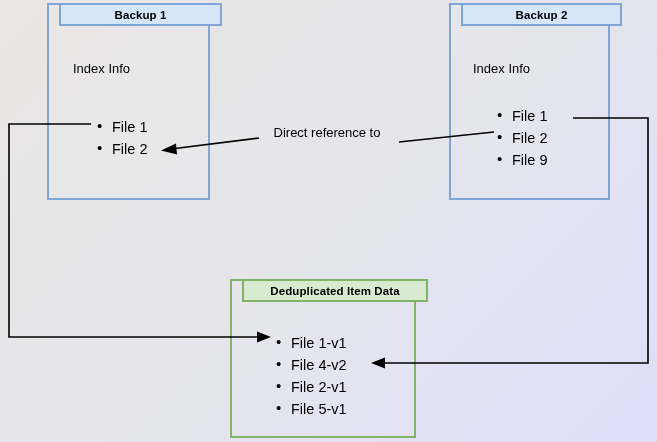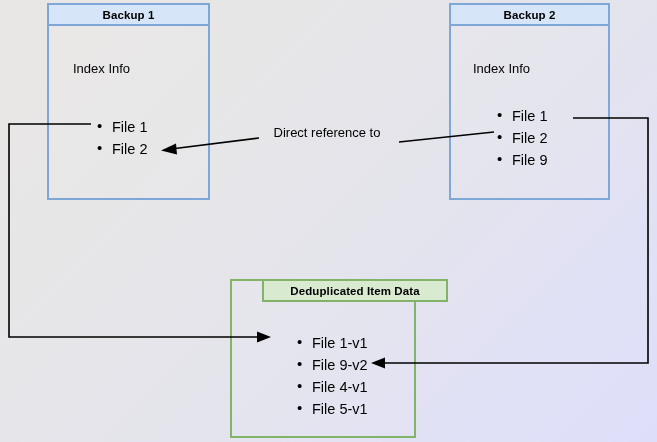--- a/index.html
+++ b/index.html
@@ -36,40 +36,39 @@
     border: 2px solid #7ea7d8;
     background: rgba(255,255,255,0.06);
   }
   .box-green .box-body {
     border: 2px solid #82b366;
     background: rgba(255,255,255,0.06);
   }
   .box-header {
     position: absolute;
     box-sizing: border-box;
-    left: 0;
+    left: 12px;
     top: 0;
     width: 100%;
     height: 23px;
     display: flex;
     align-items: center;
     justify-content: center;
     font-size: 11.5px;
     font-weight: bold;
     color: #000000;
     letter-spacing: 0.1px;
   }
   .box-blue .box-header {
     border: 2px solid #7ea7d8;
     background: #d7e5f8;
   }
   .box-green .box-header {
     border: 2px solid #82b366;
     background: #d8ead0;
-    margin-left: 32px;
   }
   .sub-label {
     position: absolute;
     font-size: 13px;
     color: #000000;
     white-space: nowrap;
   }
   .bullet-list {
     position: absolute;
     margin: 0;
@@ -144,24 +143,24 @@
   <ul class="bullet-list" style="left:497px; top:105px;">
     <li>File 1</li>
     <li>File 2</li>
     <li>File 9</li>
   </ul>
 
   <div class="box box-green" style="left:230px; top:279px; width:186px; height:159px;">
     <div class="box-body"></div>
     <div class="box-header">Deduplicated Item Data</div>
   </div>
-  <ul class="bullet-list" style="left:297px; top:332px;">
+  <ul class="bullet-list" style="left:276px; top:332px;">
     <li>File 1-v1</li>
-    <li>File 9-v2</li>
-    <li>File 4-v1</li>
+    <li>File 4-v2</li>
+    <li>File 2-v1</li>
     <li>File 5-v1</li>
   </ul>
 
   <div class="edge-label" style="left:247px; top:125px; width:160px;text-align:center;">
     <div>Direct reference to</div>
   </div>
 
   <svg class="overlay" viewBox="0 0 657 442">
 
     <g>

